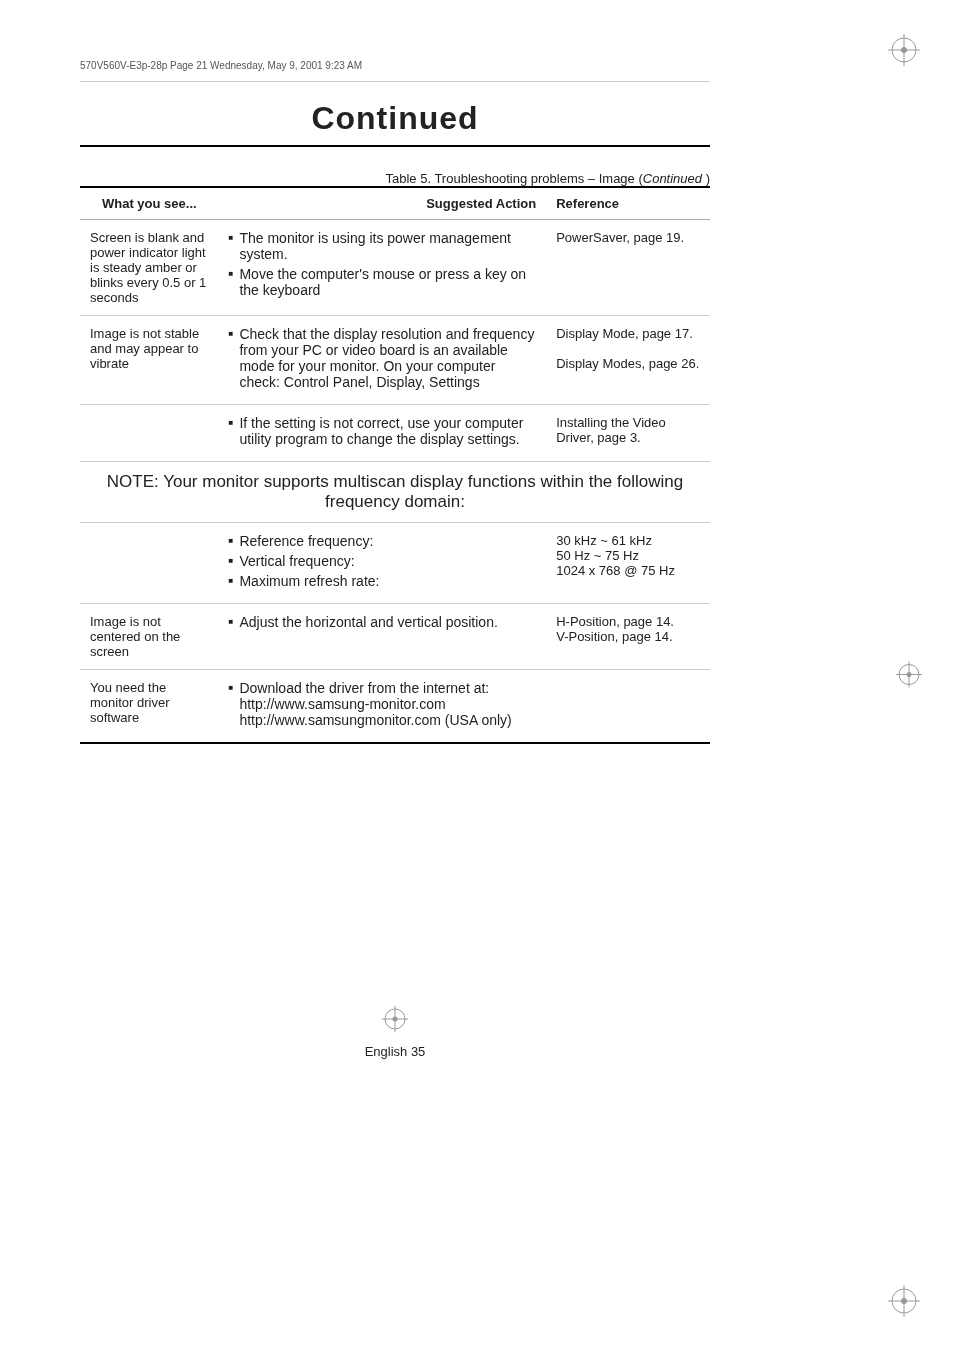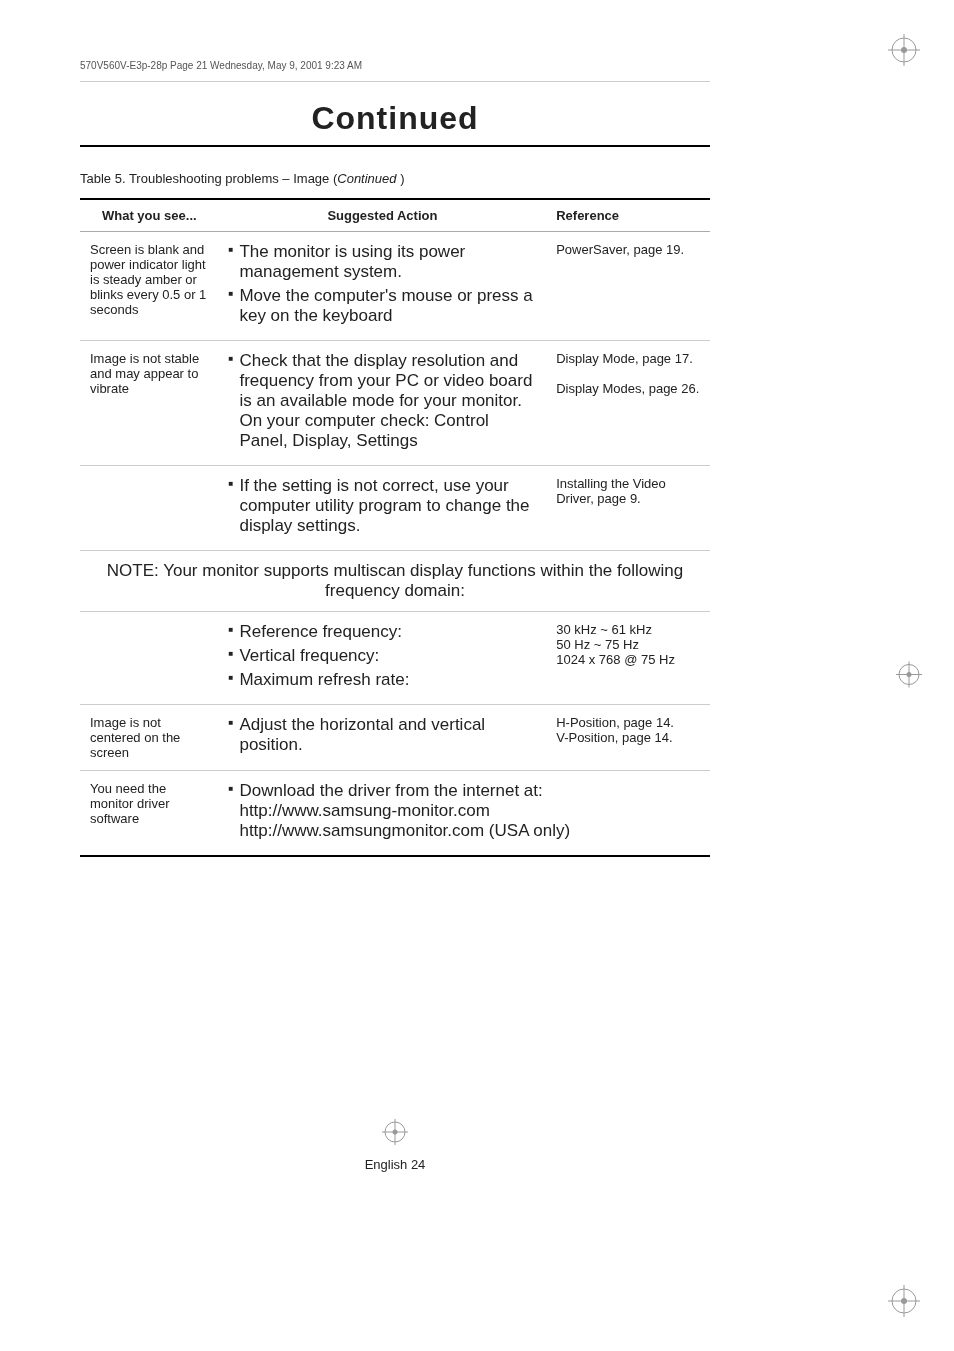--- a/index.html
+++ b/index.html
@@ -60,21 +60,22 @@
       font-family: 'Arial Black', Arial, sans-serif;
       letter-spacing: 1px;
       margin-bottom: 24px;
       border-bottom: 2px solid #000;
       padding-bottom: 8px;
     }
 
     
     .table-caption {
       font-size: 13px;
-      margin-bottom: 12px;
+      margin-bottom: 0;
+      text-align: right;
     }
     .table-caption em {
       font-style: italic;
     }
 
     
     .trouble-table {
       width: 100%;
       border-collapse: collapse;
       border-top: 2px solid #000;
@@ -90,21 +91,21 @@
       font-size: 13px;
       text-align: center;
     }
 
     .trouble-table thead tr th:first-child {
       text-align: center;
       width: 22%;
     }
     .trouble-table thead tr th:nth-child(2) {
       width: 52%;
-      text-align: center;
+      text-align: right;
     }
     .trouble-table thead tr th:nth-child(3) {
       width: 26%;
       text-align: left;
     }
 
     .trouble-table tbody tr td {
       padding: 10px 10px;
       vertical-align: top;
       font-size: 13px;
@@ -129,21 +130,21 @@
 
     .bullet-list {
       list-style: none;
       padding: 0;
       margin: 0;
     }
     .bullet-list li {
       display: flex;
       align-items: flex-start;
       margin-bottom: 4px;
-      font-size: 17px;
+      font-size: 14px;
     }
     .bullet-list li::before {
       content: '■';
       font-size: 8px;
       margin-right: 6px;
       margin-top: 3px;
       flex-shrink: 0;
     }
 
     .note-row td {
@@ -263,21 +264,21 @@
 
       <tr>
         <td class="what-col"></td>
         <td class="action-col">
           <ul class="bullet-list">
             <li>
                 <span>If the setting is not correct, use your computer utility program to change the display settings.</span>
               </li>
           </ul>
         </td>
-        <td class="ref-col">Installing the Video Driver, page 9.</td>
+        <td class="ref-col">Installing the Video Driver, page 3.</td>
       </tr>
 
       <tr class="note-row">
         <td colspan="3" style="text-align:center; padding: 10px; border-top: 1px solid #ccc; font-size:17px;">
           NOTE:  Your monitor supports multiscan display functions within the following frequency domain:
         </td>
       </tr>
 
       <tr>
         <td class="what-col"></td>
@@ -334,16 +335,16 @@
   <div class="page-footer">
     
     <div style="margin-bottom: 10px; display: flex; justify-content: center;">
       <svg width="30" height="30" viewBox="0 0 30 30">
         <circle cx="15" cy="15" r="10" fill="none" stroke="#999" stroke-width="1"></circle>
         <line x1="15" y1="2" x2="15" y2="28" stroke="#999" stroke-width="1"></line>
         <line x1="2" y1="15" x2="28" y2="15" stroke="#999" stroke-width="1"></line>
         <circle cx="15" cy="15" r="2.5" fill="#999"></circle>
       </svg>
     </div>
-    <span>English    24</span>
+    <span>English    35</span>
   </div>
 
 </div>
 
 </body></html>

